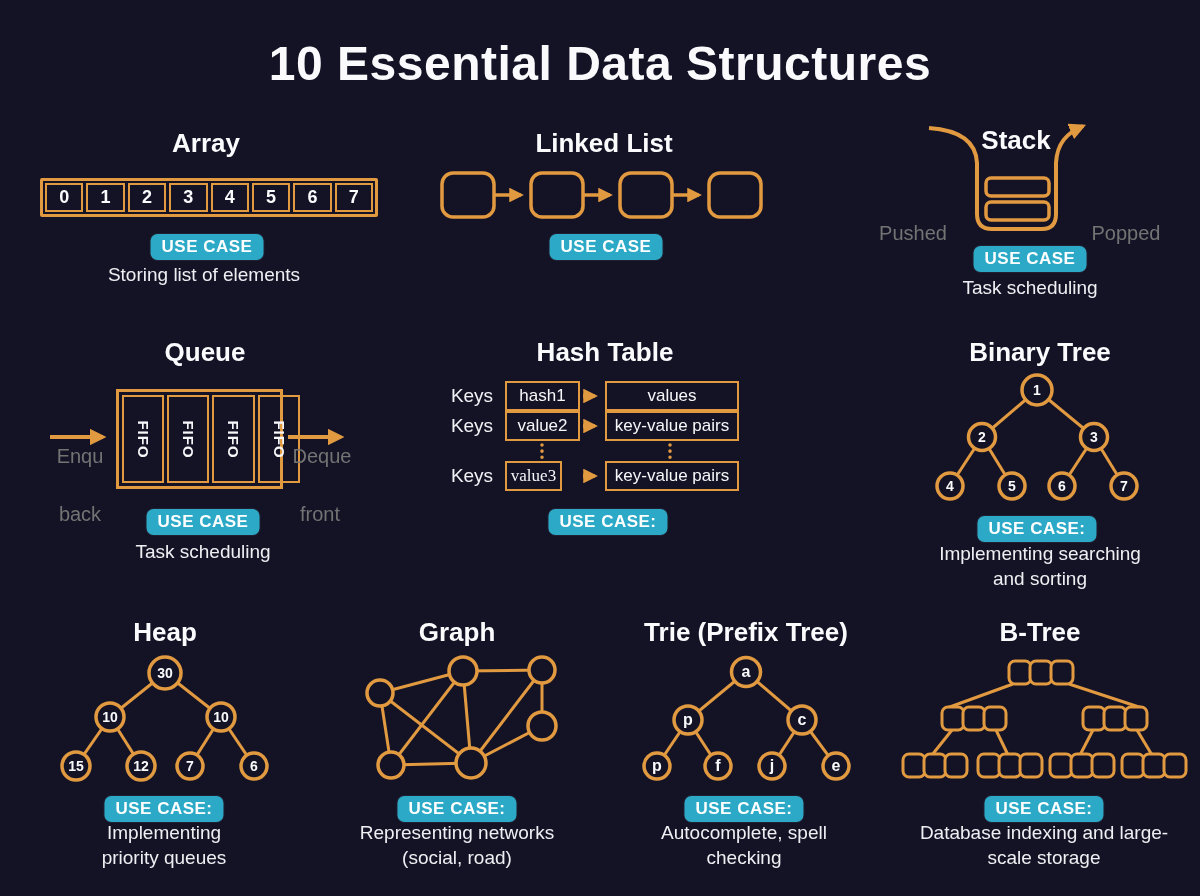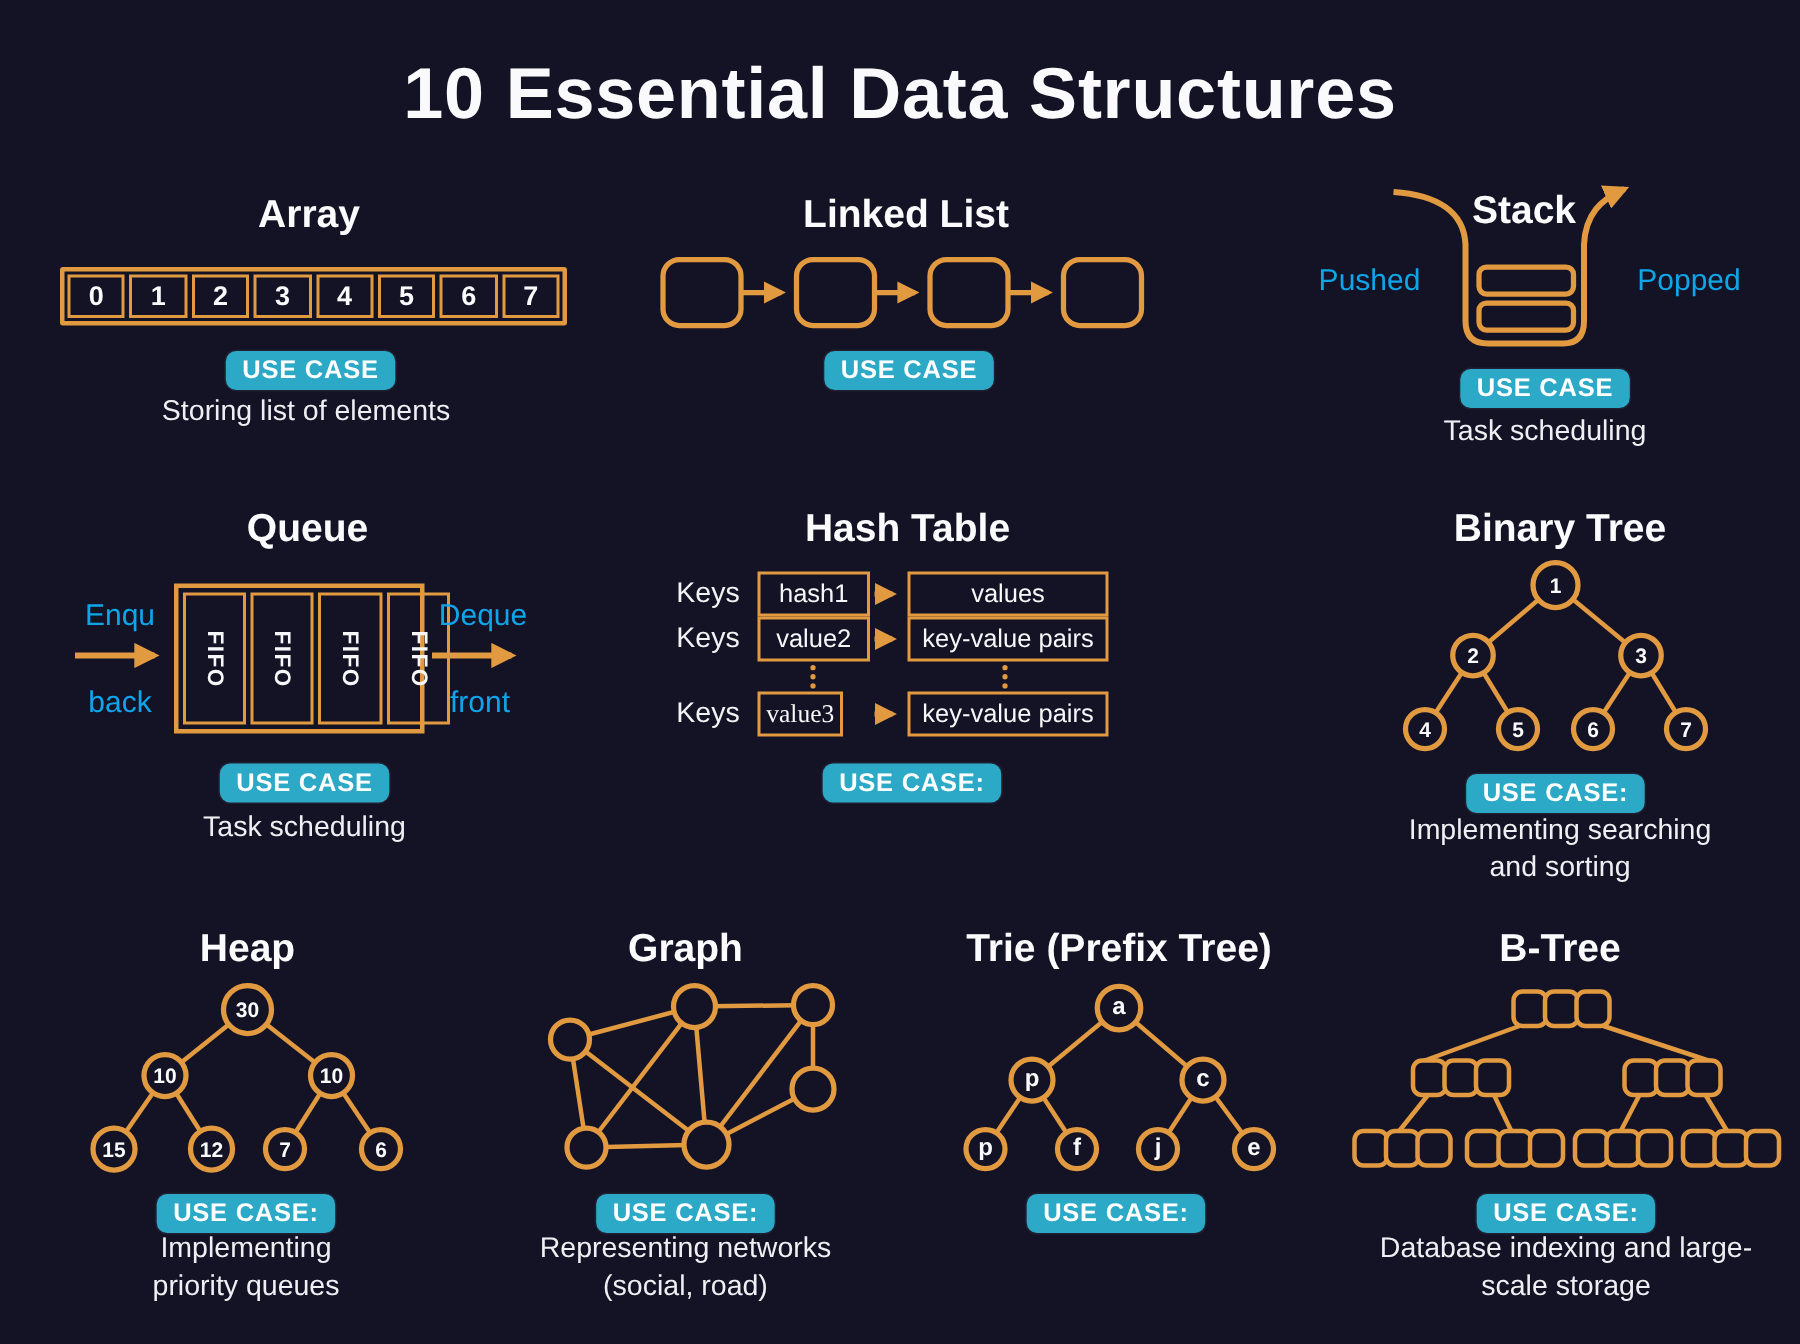--- a/index.html
+++ b/index.html
@@ -10,21 +10,21 @@
     color:#f7f7f9;
   }
   .abs{position:absolute;}
   .c{transform:translate(-50%,-50%);}
   .cx{transform:translateX(-50%);}
   .main-title{
     font-size:48px;font-weight:800;letter-spacing:.5px;color:#fafafc;
     white-space:nowrap;text-align:center;
   }
   .t{font-size:26px;font-weight:700;white-space:nowrap;color:#fbfbfd;}
-  .side{font-size:20px;font-weight:400;white-space:nowrap;color:#0ea5e9;}
+  .side{font-size:20px;font-weight:400;white-space:nowrap;color:#737373;margin-top:45px;}
   .badge{
     background:#2ca9c6;color:#ffffff;font-weight:700;font-size:17px;
     padding:3px 11px;border-radius:7px;white-space:nowrap;letter-spacing:.5px;
     box-shadow:0 0 0 1px rgba(255,255,255,0.06);
   }
   .cap{font-size:19px;line-height:25px;text-align:center;color:#efeff3;}
   .nowrap{white-space:nowrap;}
   .nl{font-size:14px;font-weight:600;color:#fafafc;}
   .nl-lg{font-size:16px;}
   
@@ -294,18 +294,19 @@
 
   <div class="abs c t" style="left:746px;top:632px;">Trie (Prefix Tree)</div>
   <div class="abs c nl nl-lg" style="left:746px;top:672px;">a</div>
   <div class="abs c nl nl-lg" style="left:688px;top:720px;">p</div>
   <div class="abs c nl nl-lg" style="left:802px;top:720px;">c</div>
   <div class="abs c nl nl-lg" style="left:657px;top:766px;">p</div>
   <div class="abs c nl nl-lg" style="left:718px;top:766px;">f</div>
   <div class="abs c nl nl-lg" style="left:772px;top:766px;">j</div>
   <div class="abs c nl nl-lg" style="left:836px;top:766px;">e</div>
   <div class="abs c badge" style="left:744px;top:809px;">USE CASE:</div>
+  <div class="abs cx cap" style="left:744px;top:820px;width:220px;">Autocomplete, spell checking</div>
 
   <div class="abs c t" style="left:1040px;top:632px;">B-Tree</div>
   <div class="abs c badge" style="left:1044px;top:809px;">USE CASE:</div>
   <div class="abs cx cap" style="left:1044px;top:820px;width:250px;">Database indexing and large-scale storage</div>
 
 </div>
 
 </body></html>

